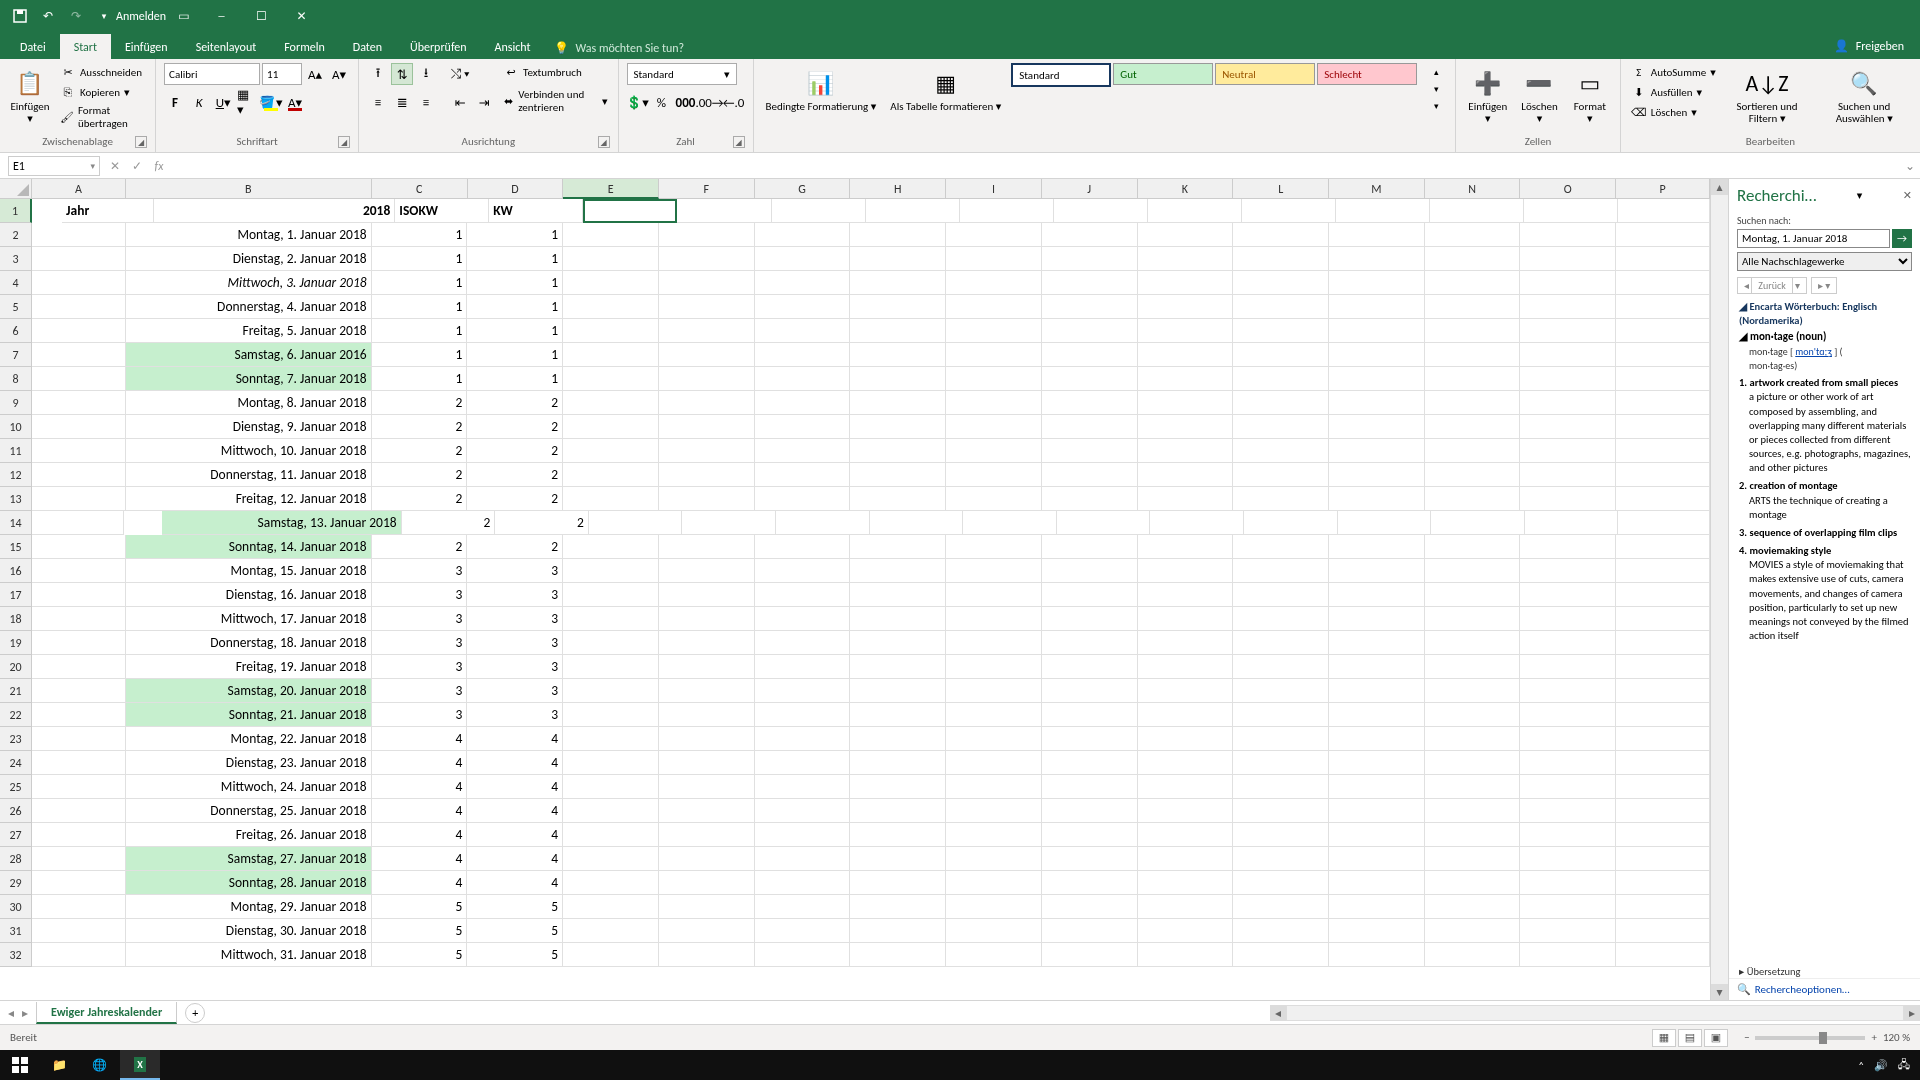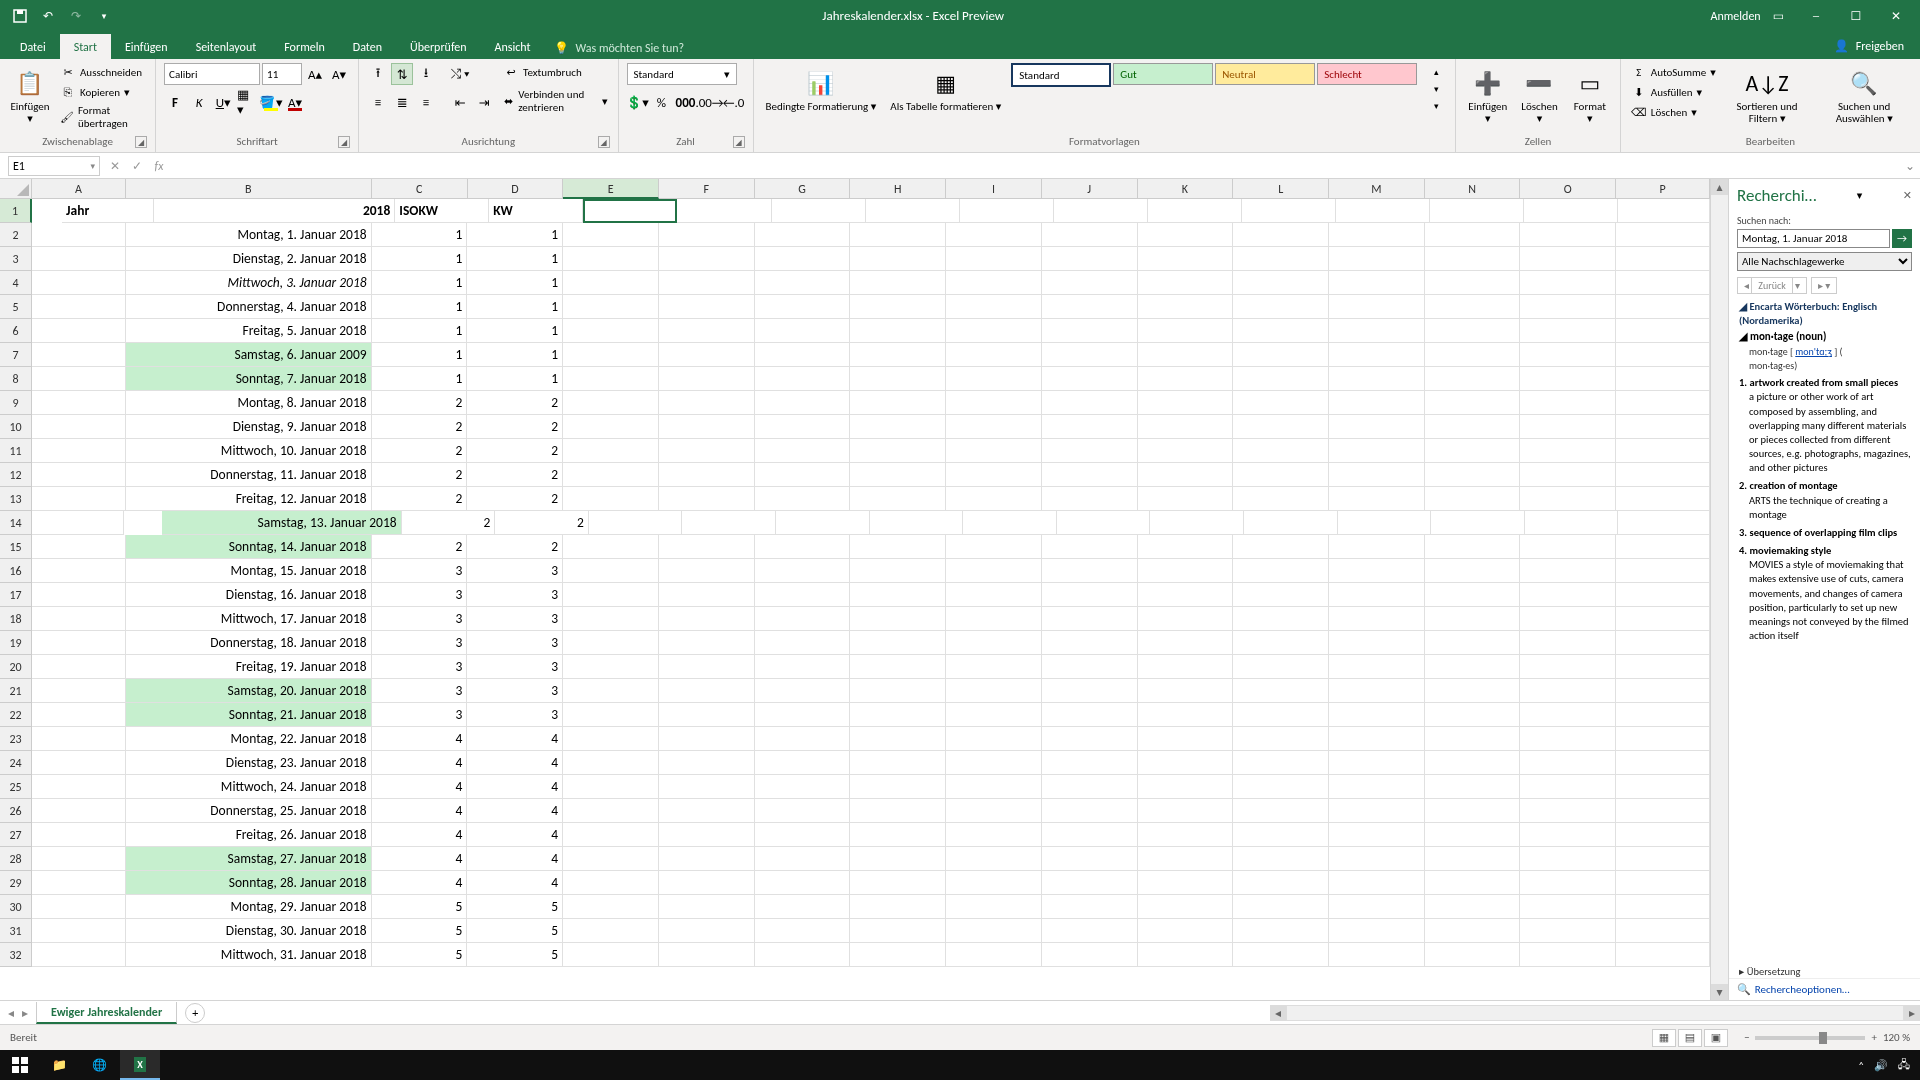--- a/index.html
+++ b/index.html
@@ -147,21 +147,20 @@
     <span>
         <svg width="14" height="14">
           <rect x="1" y="1" width="12" height="12" fill="none" stroke="#fff" stroke-width="1.5"></rect>
           <rect x="4" y="1" width="6" height="4" fill="#fff"></rect>
         </svg>
       </span>
     <span>↶</span>
     <span style="opacity:.5">↷</span>
     <span style="font-size:9px">▾</span>
   </div>
-  <div class="title">Jahreskalender.xlsx - Excel Preview</div>
   <div class="right">
     <span style="font-size:12px;cursor:pointer">Anmelden</span>
     <span style="cursor:pointer">▭</span>
     <div class="winctl">
       <span>─</span>
       <span>☐</span>
       <span>✕</span>
     </div>
   </div>
 </div>
@@ -302,21 +301,20 @@
           <div class="style-cell style-neutral">Neutral</div>
           <div class="style-cell style-schlecht">Schlecht</div>
         </div>
       </div>
       <div class="vcol" style="justify-content:center;gap:1px;margin-left:2px">
         <div class="sqbtn" style="height:16px;font-size:9px">▴</div>
         <div class="sqbtn" style="height:16px;font-size:9px">▾</div>
         <div class="sqbtn" style="height:16px;font-size:9px">▾</div>
       </div>
     </div>
-    <div class="label"><span>Formatvorlagen</span></div>
   </div>
 
   <div class="group">
     <div class="body">
       <div class="bigbtn">
           <div class="icon">➕</div>
           <div class="cap"><span>Einfügen</span><br>▾</div>
         </div>
       <div class="bigbtn">
           <div class="icon">➖</div>
@@ -524,21 +522,21 @@
             <div class="cell" style="width: 98px;"></div>
             <div class="cell" style="width: 98px;"></div>
             <div class="cell" style="width: 98px;"></div>
             <div class="cell" style="width: 98px;"></div>
             <div class="cell" style="width: 98px;"></div>
             <div class="cell" style="width: 98px;"></div>
             <div class="cell" style="width: 96px;"></div>
           </div>
           <div class="cellrow">
             <div class="cell" style="width: 96px;"></div>
-            <div class="cell r weekend" style="width: 252px;">Samstag, 6. Januar 2009</div>
+            <div class="cell r weekend" style="width: 252px;">Samstag, 6. Januar 2016</div>
             <div class="cell r" style="width: 98px;">1</div>
             <div class="cell r" style="width: 98px;">1</div>
             <div class="cell" style="width: 98px;"></div>
             <div class="cell" style="width: 98px;"></div>
             <div class="cell" style="width: 98px;"></div>
             <div class="cell" style="width: 98px;"></div>
             <div class="cell" style="width: 98px;"></div>
             <div class="cell" style="width: 98px;"></div>
             <div class="cell" style="width: 98px;"></div>
             <div class="cell" style="width: 98px;"></div>

